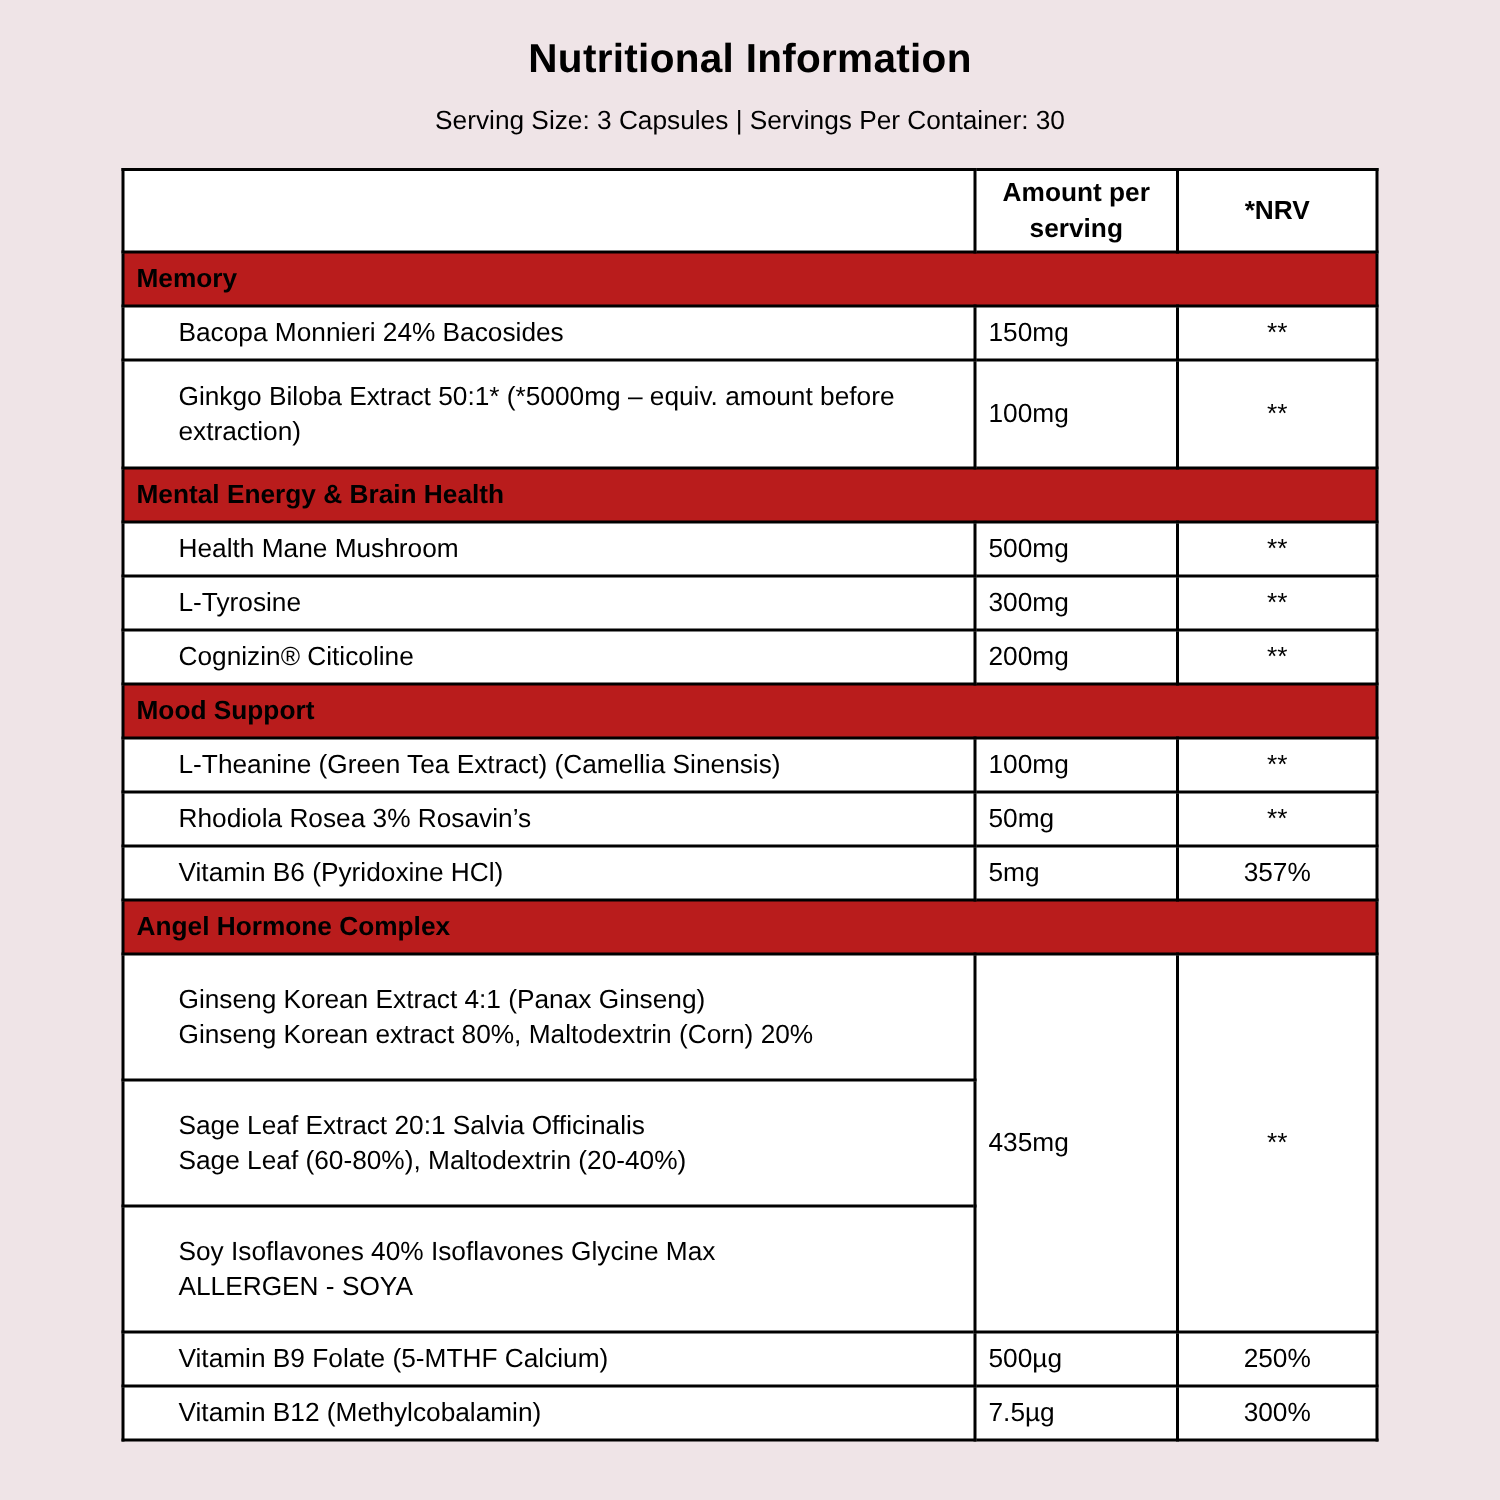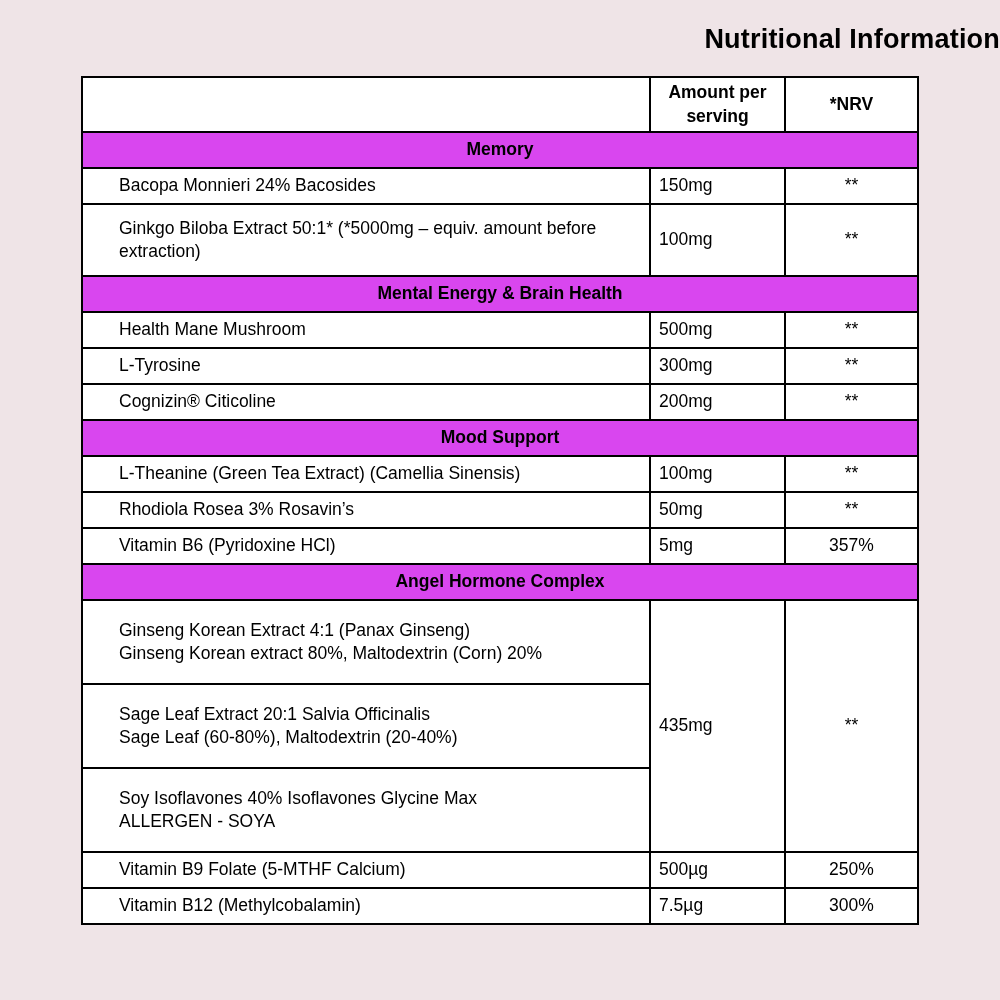--- a/index.html
+++ b/index.html
@@ -4,21 +4,21 @@
 <style>
   * { box-sizing: border-box; margin: 0; padding: 0; }
   html, body { width: 1000px; height: 1000px; }
   body {
     background: #efe4e7;
     font-family: "Liberation Sans", sans-serif;
     color: #000;
   }
   .page { padding-top: 24px; }
   .title {
-    text-align: right;
+    text-align: center;
     font-size: 27px;
     font-weight: 600;
     letter-spacing: 0.2px;
   }
   .subtitle {
     text-align: center;
     font-size: 17.5px;
     margin-top: 15px;
   }
   table.nutrition {
@@ -38,44 +38,45 @@
     vertical-align: middle;
     padding: 3px 8px;
     line-height: 1.35;
   }
   .head-row td, .head-row th {
     height: 50px;
     font-weight: 700;
     text-align: center;
   }
   .section-row td {
-    background: #d946ef;
+    background: #b91c1c;
     font-weight: 700;
     height: 36px;
-    text-align: center;
+    text-align: left;
   }
   .item-row td { height: 36px; }
   .item-row td.name { text-align: left; padding-left: 36px; }
   .h2-row td { height: 72px; }
   .tall-row td { height: 84px; }
   td.amt { padding-right: 7px; }
   td.nrv { text-align: center; font-weight: 400; }
   .footnote {
     text-align: center;
     font-size: 17.5px;
     margin-top: 33px;
   }
   b { font-weight: 400; }
 </style>
 </head>
 <body>
 
 <div class="page">
 
   <div class="title">Nutritional Information</div>
+  <div class="subtitle">Serving Size: 3 Capsules | Servings Per Container: 30</div>
 
   <table class="nutrition">
     <colgroup>
       <col class="c-name">
         <col class="c-amount">
         <col class="c-nrv">
     </colgroup>
 
     <tbody>
         <tr class="head-row">

